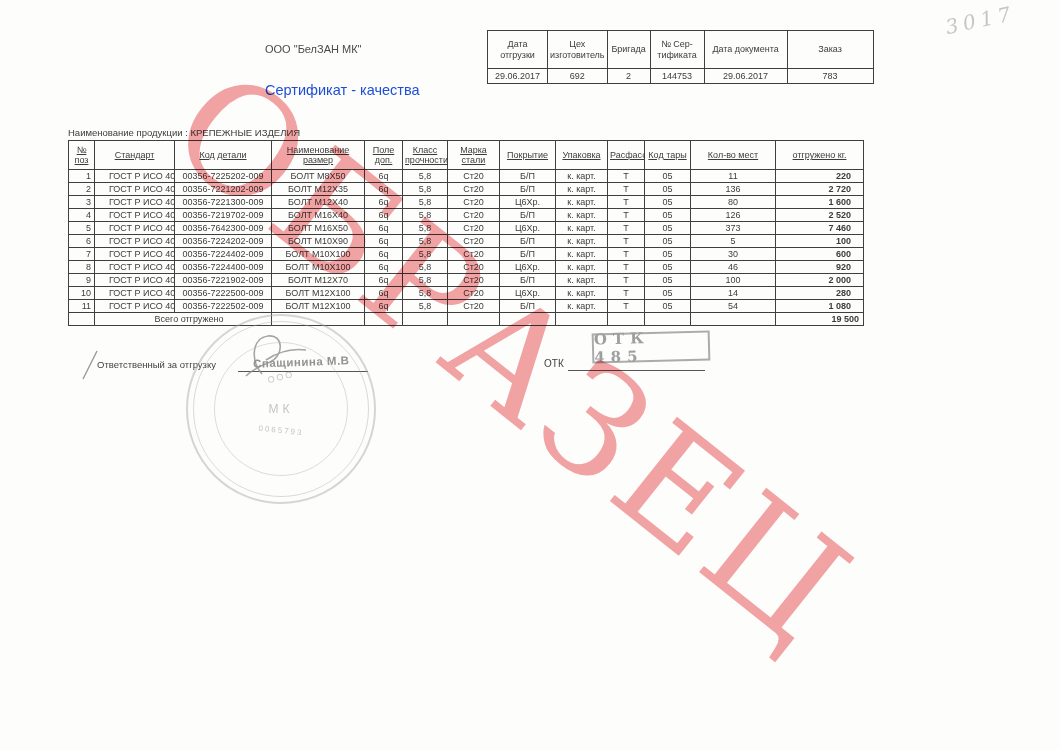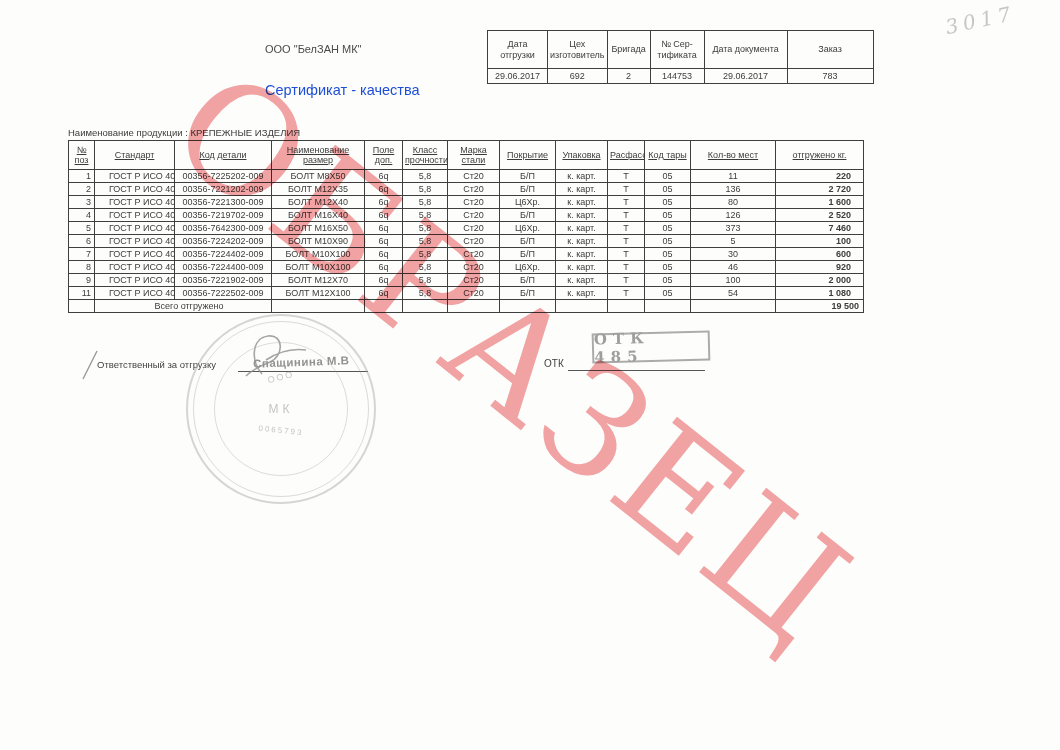--- a/index.html
+++ b/index.html
@@ -297,20 +297,35 @@
           <td>5,8</td>
           <td>Ст20</td>
           <td>Б/П</td>
           <td>к. карт.</td>
           <td>Т</td>
           <td>05</td>
           <td>100</td>
           <td>2 000</td>
         </tr>
         <tr>
+          <td>10</td>
+          <td>ГОСТ Р ИСО 4014</td>
+          <td>00356-7222500-009</td>
+          <td>БОЛТ М12Х100</td>
+          <td>6q</td>
+          <td>5,8</td>
+          <td>Ст20</td>
+          <td>Ц6Хр.</td>
+          <td>к. карт.</td>
+          <td>Т</td>
+          <td>05</td>
+          <td>14</td>
+          <td>280</td>
+        </tr>
+        <tr>
           <td>11</td>
           <td>ГОСТ Р ИСО 4014</td>
           <td>00356-7222502-009</td>
           <td>БОЛТ М12Х100</td>
           <td>6q</td>
           <td>5,8</td>
           <td>Ст20</td>
           <td>Б/П</td>
           <td>к. карт.</td>
           <td>Т</td>

